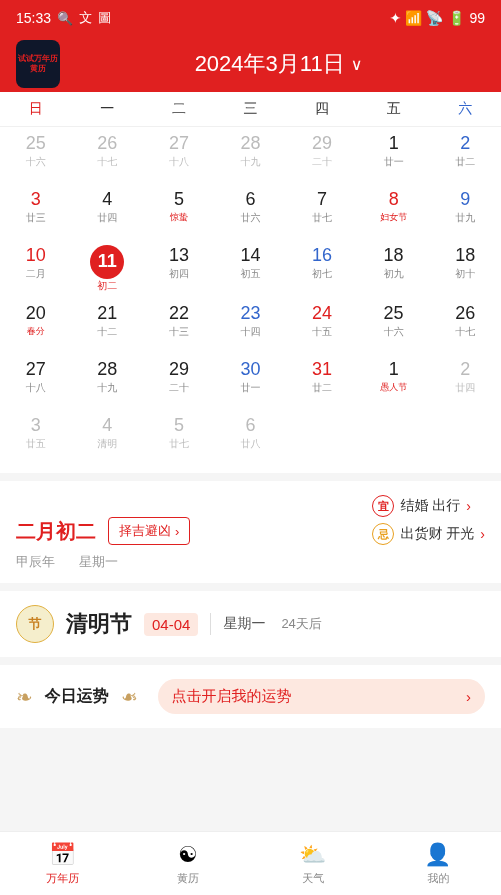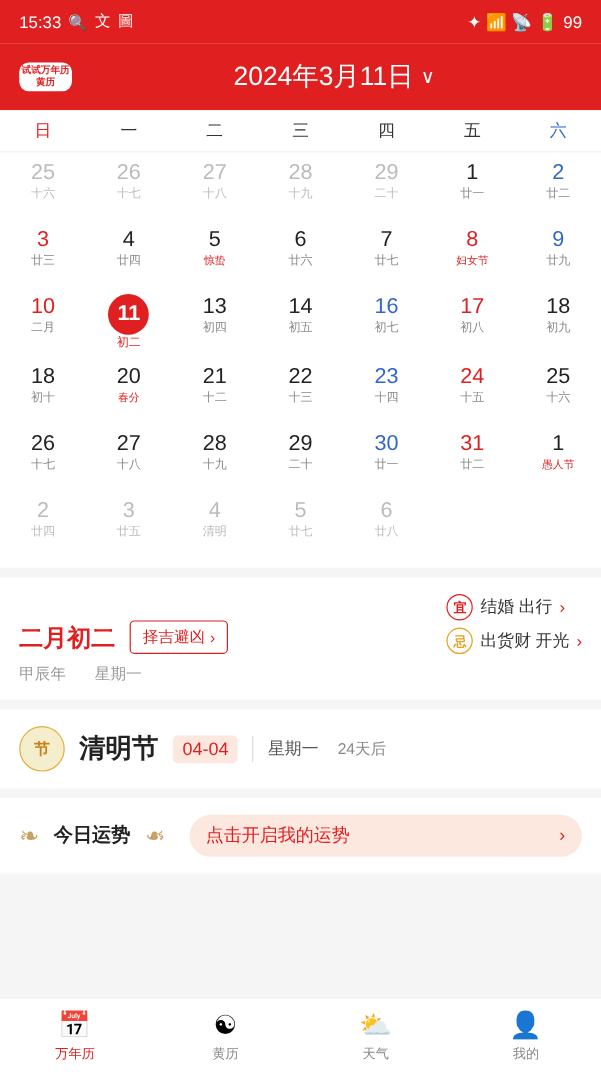--- a/index.html
+++ b/index.html
@@ -29,24 +29,24 @@
     
     .app-header {
       background: #e02020;
       height: 56px;
       display: flex;
       align-items: center;
       padding: 0 16px;
       gap: 12px;
     }
     .app-logo {
-      background: #ffffff;
+      background: #0f172a;
       border-radius: 8px;
       width: 44px;
-      height: 24px;
+      height: 48px;
       display: flex;
       flex-direction: column;
       align-items: center;
       justify-content: center;
       font-size: 9px;
       color: #e02020;
       font-weight: bold;
       line-height: 1.3;
     }
     .header-title {
@@ -422,24 +422,20 @@
           <div class="day-number">13</div>
           <div class="day-sub">初四</div>
         </div>
         <div class="day-cell">
           <div class="day-number">14</div>
           <div class="day-sub">初五</div>
         </div>
         <div class="day-cell">
           <div class="day-number saturday">16</div>
           <div class="day-sub">初七</div>
-        </div>
-        <div class="day-cell">
-          <div class="day-number sunday">17</div>
-          <div class="day-sub">初八</div>
         </div>
         <div class="day-cell">
           <div class="day-number">18</div>
           <div class="day-sub">初九</div>
         </div>
         <div class="day-cell">
           <div class="day-number">18</div>
           <div class="day-sub">初十</div>
         </div>
         <div class="day-cell">

